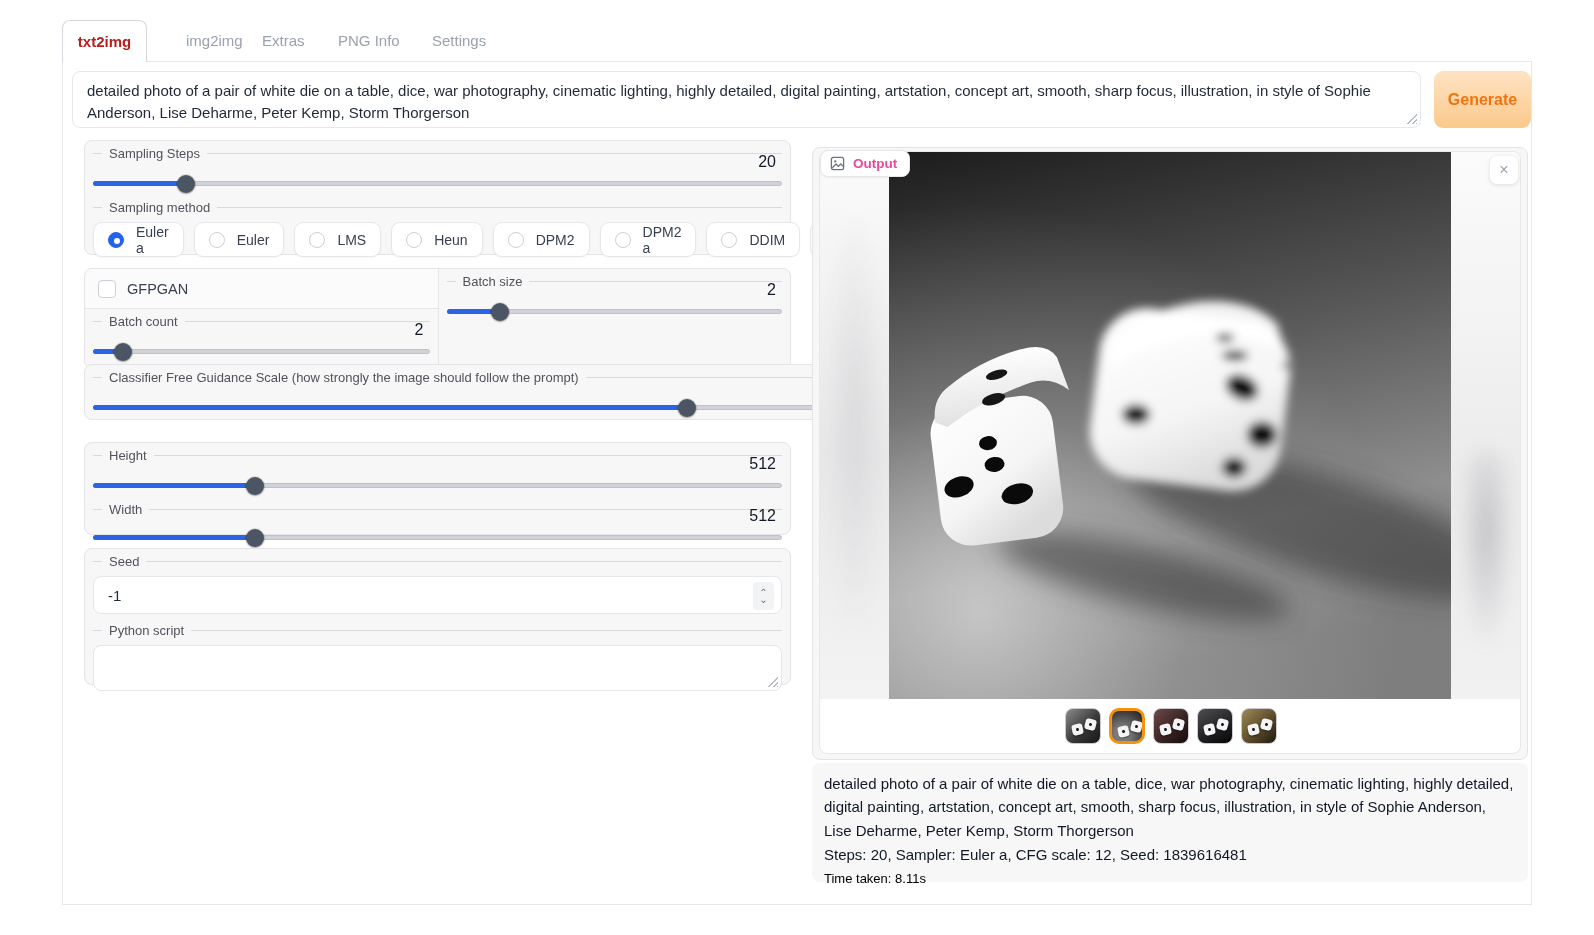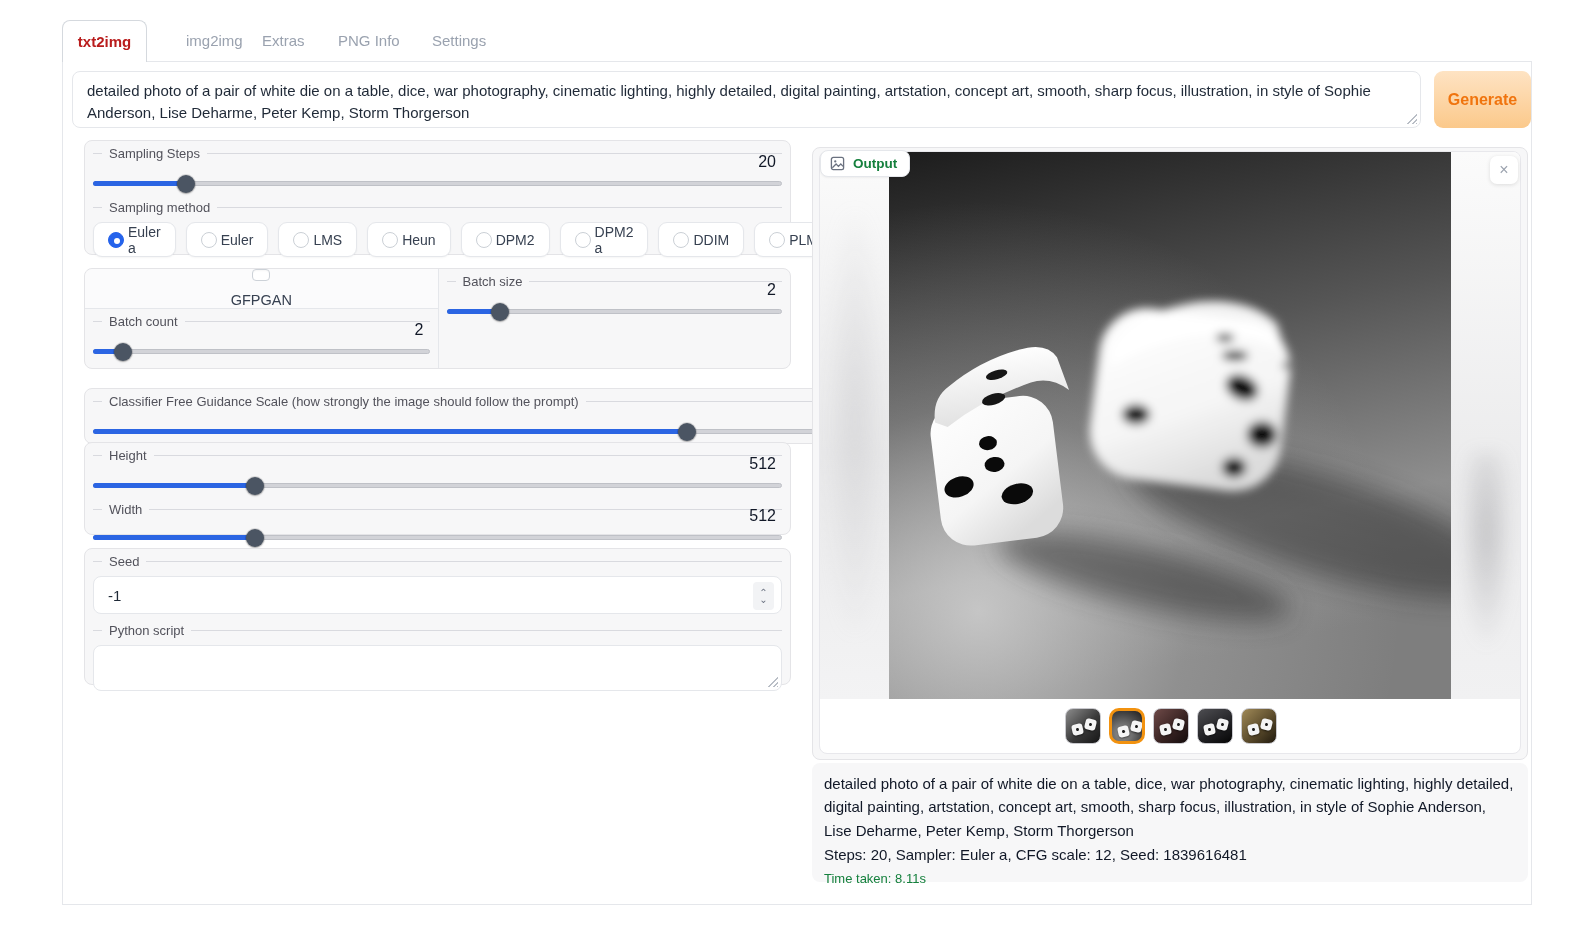--- a/index.html
+++ b/index.html
@@ -42,32 +42,32 @@
   .slider { position:relative; height:18px; margin-top:14px; cursor:pointer; }
   .slider .track { position:absolute; left:0; right:0; top:6px; height:5px; border-radius:3px;
     background:#d2d3d8; border:1px solid #bfc1c7; }
   .slider .fill { position:absolute; left:0; top:6px; height:5px; border-radius:3px 0 0 3px; background:#2b65e3; }
   .slider .sthumb { position:absolute; top:0; width:18px; height:18px; margin-left:-9px; border-radius:50%;
     background:#4b5563; box-shadow:0 0 0 1px rgba(0,0,0,.12), 0 1px 2px rgba(0,0,0,.25); }
 
   
   .chips { display:flex; gap:10px; margin-top:7px; }
   .chip { height:35px; padding:0 14px; background:#fff; border:1px solid #e5e7eb; border-radius:9px;
-    display:flex; align-items:center; gap:4px; font-size:14px; color:#374151;
+    display:flex; align-items:center; gap:12px; font-size:14px; color:#374151;
     box-shadow:0 1px 2px rgba(0,0,0,.04); cursor:pointer; }
   .radio { width:16px; height:16px; border-radius:50%; background:#fff; border:1px solid #cbd0d6; flex:0 0 auto; }
   .radio.on { background:#2563eb; border-color:#2563eb; position:relative; }
   .radio.on::after { content:''; position:absolute; left:5px; top:5px; width:6px; height:6px;
     border-radius:50%; background:#fff; }
 
   
   .col { position:relative; width:50%; }
   .col + .col { border-left:1px solid #e5e7eb; }
   .check-row { height:40px; display:flex; align-items:center; gap:11px; padding:0 13px;
-    background:#fbfbfc; border-bottom:1px solid #e5e7eb; cursor:pointer;flex-direction:column; }
+    background:#fbfbfc; border-bottom:1px solid #e5e7eb; cursor:pointer; }
   .col:first-child .check-row { border-radius:8px 0 0 0; }
   .col:last-child  .check-row { border-radius:0 8px 0 0; }
   .checkbox { width:18px; height:18px; border:1px solid #cdd2d8; border-radius:4px; background:#fff;
     box-shadow:inset 0 1px 2px rgba(0,0,0,.04); }
   .check-label { font-size:14.5px; color:#374151; }
 
   
   .input-box { position:relative; margin-top:7px; height:38px; background:#fff;
     border:1px solid #e5e7eb; border-radius:8px; display:flex; align-items:center;
     padding:0 14px; font-size:15px; color:#1f2937; }
@@ -85,21 +85,21 @@
   .strip.left  { left:0; width:69px; background:linear-gradient(180deg,#fbfbfb,#e9e9ea 55%,#f3f3f4); }
   .strip.right { left:631px; width:71px; background:linear-gradient(180deg,#fbfbfb,#ebebec 60%,#f1f1f2); }
   .strip.right::after { content:''; position:absolute; left:8px; top:300px; width:55px; height:200px;
     background:radial-gradient(ellipse at 50% 40%, rgba(120,120,125,.35), transparent 70%); filter:blur(8px); }
   .strip.left::after { content:''; position:absolute; left:6px; top:60px; width:58px; height:420px;
     background:radial-gradient(ellipse at 50% 50%, rgba(200,200,203,.5), transparent 75%); filter:blur(9px); }
   .main-img { position:absolute; left:69px; top:0; width:562px; height:547px; }
 
   .output-chip { position:absolute; left:820px; top:150px; z-index:4; background:#fff;
     border:1px solid #e5e7eb; border-radius:8px; padding:5px 12px 5px 9px;
-    display:flex; align-items:flex-end; gap:8px; font-size:13.5px; font-weight:600; color:#15803d;
+    display:flex; align-items:flex-end; gap:8px; font-size:13.5px; font-weight:600; color:#ec4899;
     box-shadow:0 1px 2px rgba(0,0,0,.05); }
   .close-btn { position:absolute; left:1490px; top:156px; width:28px; height:28px; z-index:4;
     background:#fff; border-radius:7px; box-shadow:0 1px 4px rgba(0,0,0,.12);
     display:flex; align-items:center; justify-content:center; color:#9ca3af; font-size:16px; cursor:pointer; }
 
   .thumbs { position:absolute; left:245px; top:556px; display:flex; gap:8px; }
   .thumb { position:relative; width:36px; height:36px; border-radius:8px; overflow:hidden;
     border:1px solid #c9c9ce; cursor:pointer; }
   .thumb.selected { border:3px solid #f2920f; border-radius:10px; }
   .thumb .die { position:absolute; width:11px; height:11px; background:#f4f4f4; border-radius:3px;
@@ -110,21 +110,21 @@
   .thumb .d2 { left:19px; top:10px; transform:rotate(14deg); }
   .t1 { background:linear-gradient(135deg,#8c8c8c,#3a3a3a 55%,#161616); }
   .t2 { background:radial-gradient(circle at 35% 75%, #9b9b9b, #4c4c4c 60%, #1d1d1d); }
   .t3 { background:linear-gradient(135deg,#6e4a48,#3a2423 55%,#140c0c); }
   .t4 { background:linear-gradient(150deg,#4e4e52,#212124 60%,#050505); }
   .t5 { background:linear-gradient(135deg,#a08a58,#5c4c2c 55%,#201a0e); }
 
   .caption { position:absolute; left:812px; top:763px; width:716px; height:119px;
     background:#f7f7f8; border-radius:8px; padding:9px 12px; font-size:15px; color:#111827; line-height:1.55; }
   .caption .params { margin-top:1px; }
-  .caption .time { margin-top:3px; font-size:13px; color:#15803d; }
+  .caption .time { margin-top:3px; font-size:13px; color:#000000; }
 </style>
 </head>
 <body>
 
 <div class="canvas">
 
   <div class="tab-active">txt2img</div>
   <span class="tab-inactive" style="left:168px;margin-left:18px;">img2img</span>
   <span class="tab-inactive" style="left:262px;">Extras</span>
   <span class="tab-inactive" style="left:338px;">PNG Info</span>
@@ -217,21 +217,21 @@
         <div class="val">2</div>
         <div class="slider">
           <div class="track"></div>
             <div class="fill" style="width: 16%;"></div>
             <div class="sthumb" style="left: 16%;"></div>
         </div>
       </div>
     </div>
   </div>
 
-  <div class="group" style="left:84px; top:388px; width:779px; height:56px;">
+  <div class="group" style="left:84px; top:364px; width:779px; height:56px;">
     <div class="fs">
       <div class="legend">
           <span>Classifier Free Guidance Scale (how strongly the image should follow the prompt)</span>
         </div>
       <div class="val">11</div>
       <div class="slider">
         <div class="track"></div>
           <div class="fill" style="width: 78%;"></div>
           <div class="sthumb" style="left: 78%;"></div>
       </div>

